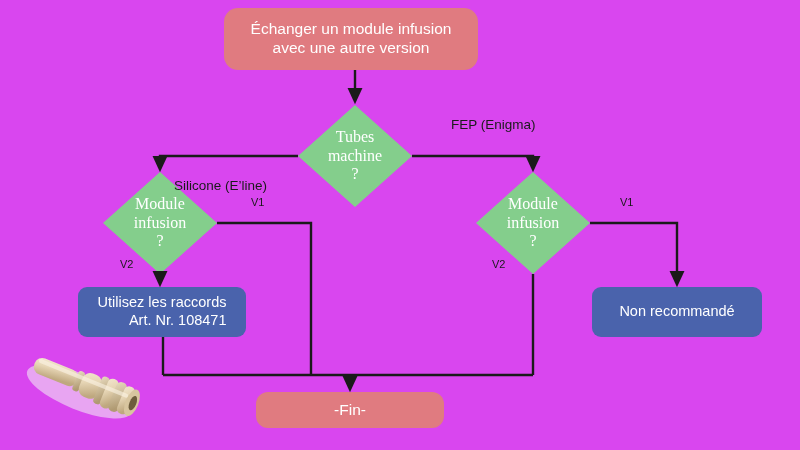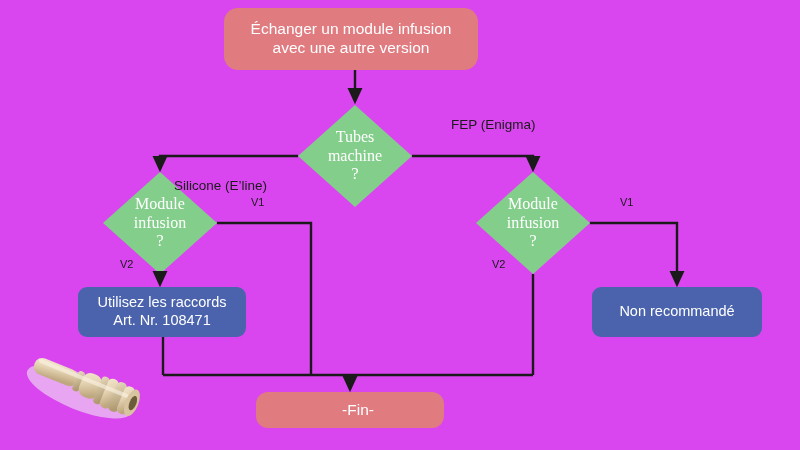--- a/index.html
+++ b/index.html
@@ -130,26 +130,26 @@
 ?</div>
 
   <div class="node-label decision-text" style="left:110px; top:177px; width:100px; height:92px;">Module
 infusion
 ?</div>
 
   <div class="node-label decision-text" style="left:483px; top:177px; width:100px; height:92px;">Module
 infusion
 ?</div>
 
-  <div class="node-label process-text" style="left:78px; top:287px; width:168px; height:50px;">Utilisez les raccords
+  <div class="node-label process-text" style="left:78px; top:287px; width:168px; height:50px;text-align:right;">Utilisez les raccords
 Art. Nr. 108471</div>
 
   <div class="node-label process-text" style="left:592px; top:287px; width:170px; height:50px;border-radius:12px;">Non recommandé</div>
 
-  <div class="node-label terminal-text" style="left:256px; top:392px; width:188px; height:36px;padding-left:8px;">-Fin-</div>
+  <div class="node-label terminal-text" style="left:256px; top:392px; width:188px; height:36px;">-Fin-</div>
 
   <div class="edge-label" style="left:174px; top:134px;margin-top:44px;">Silicone (E’line)</div>
 
   <div class="edge-label" style="left:414px; top:117px;margin-left:37px;">FEP (Enigma)</div>
 
   <div class="edge-label small" style="left:251px; top:196px;">V1</div>
 
   <div class="edge-label small" style="left:120px; top:258px;">V2</div>
 
   <div class="edge-label small" style="left:620px; top:196px;">V1</div>

